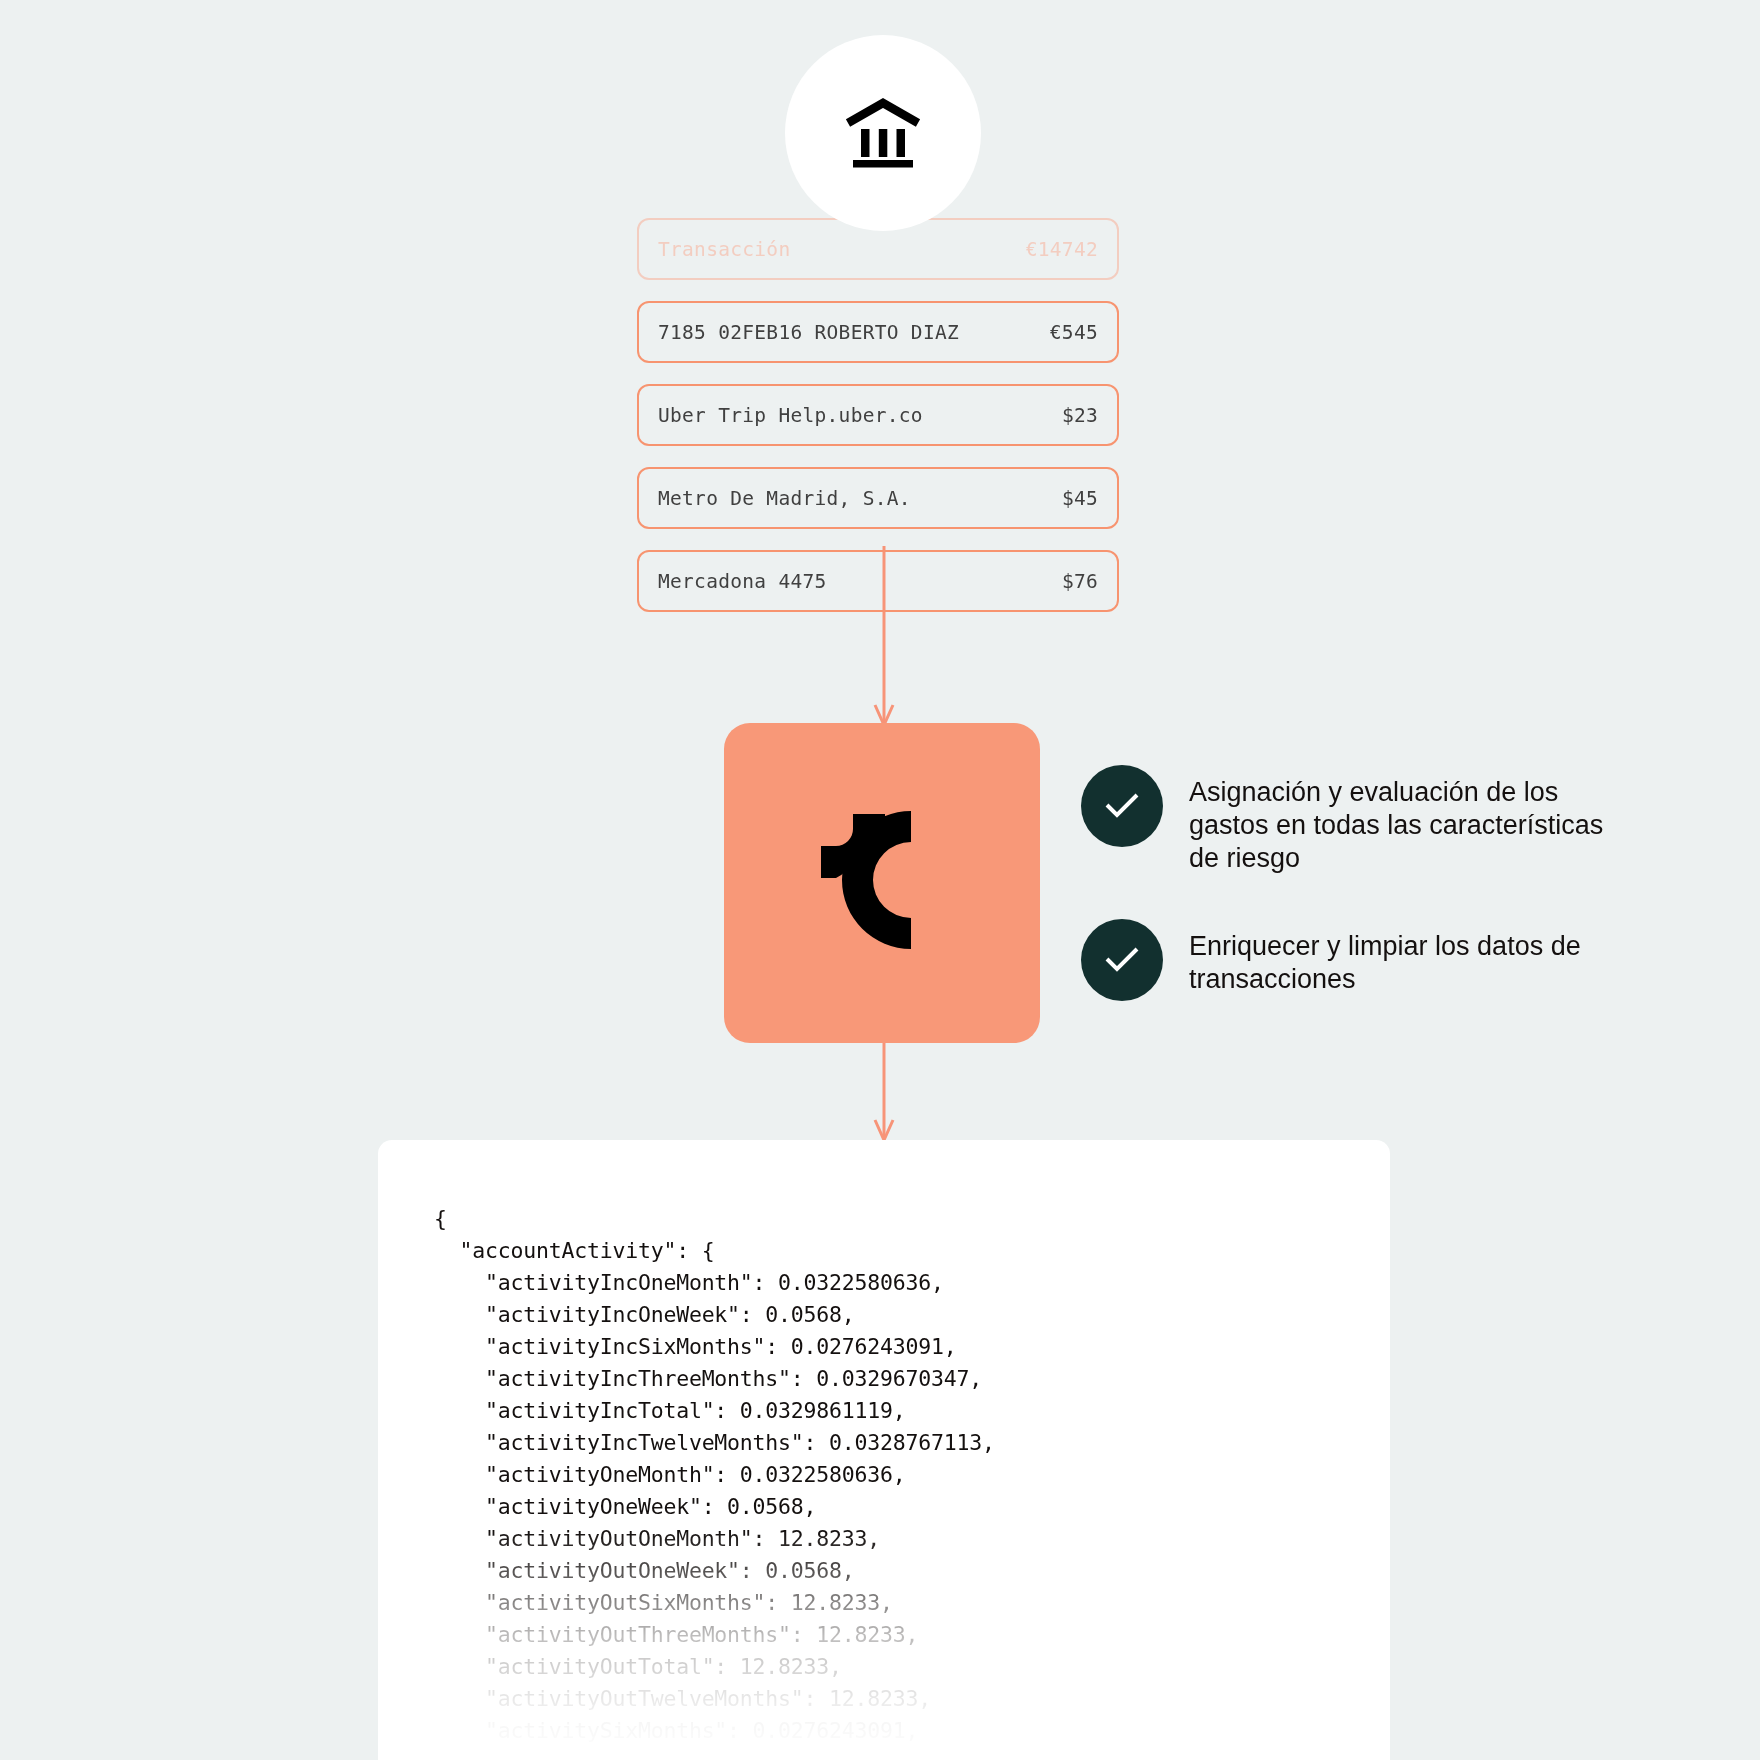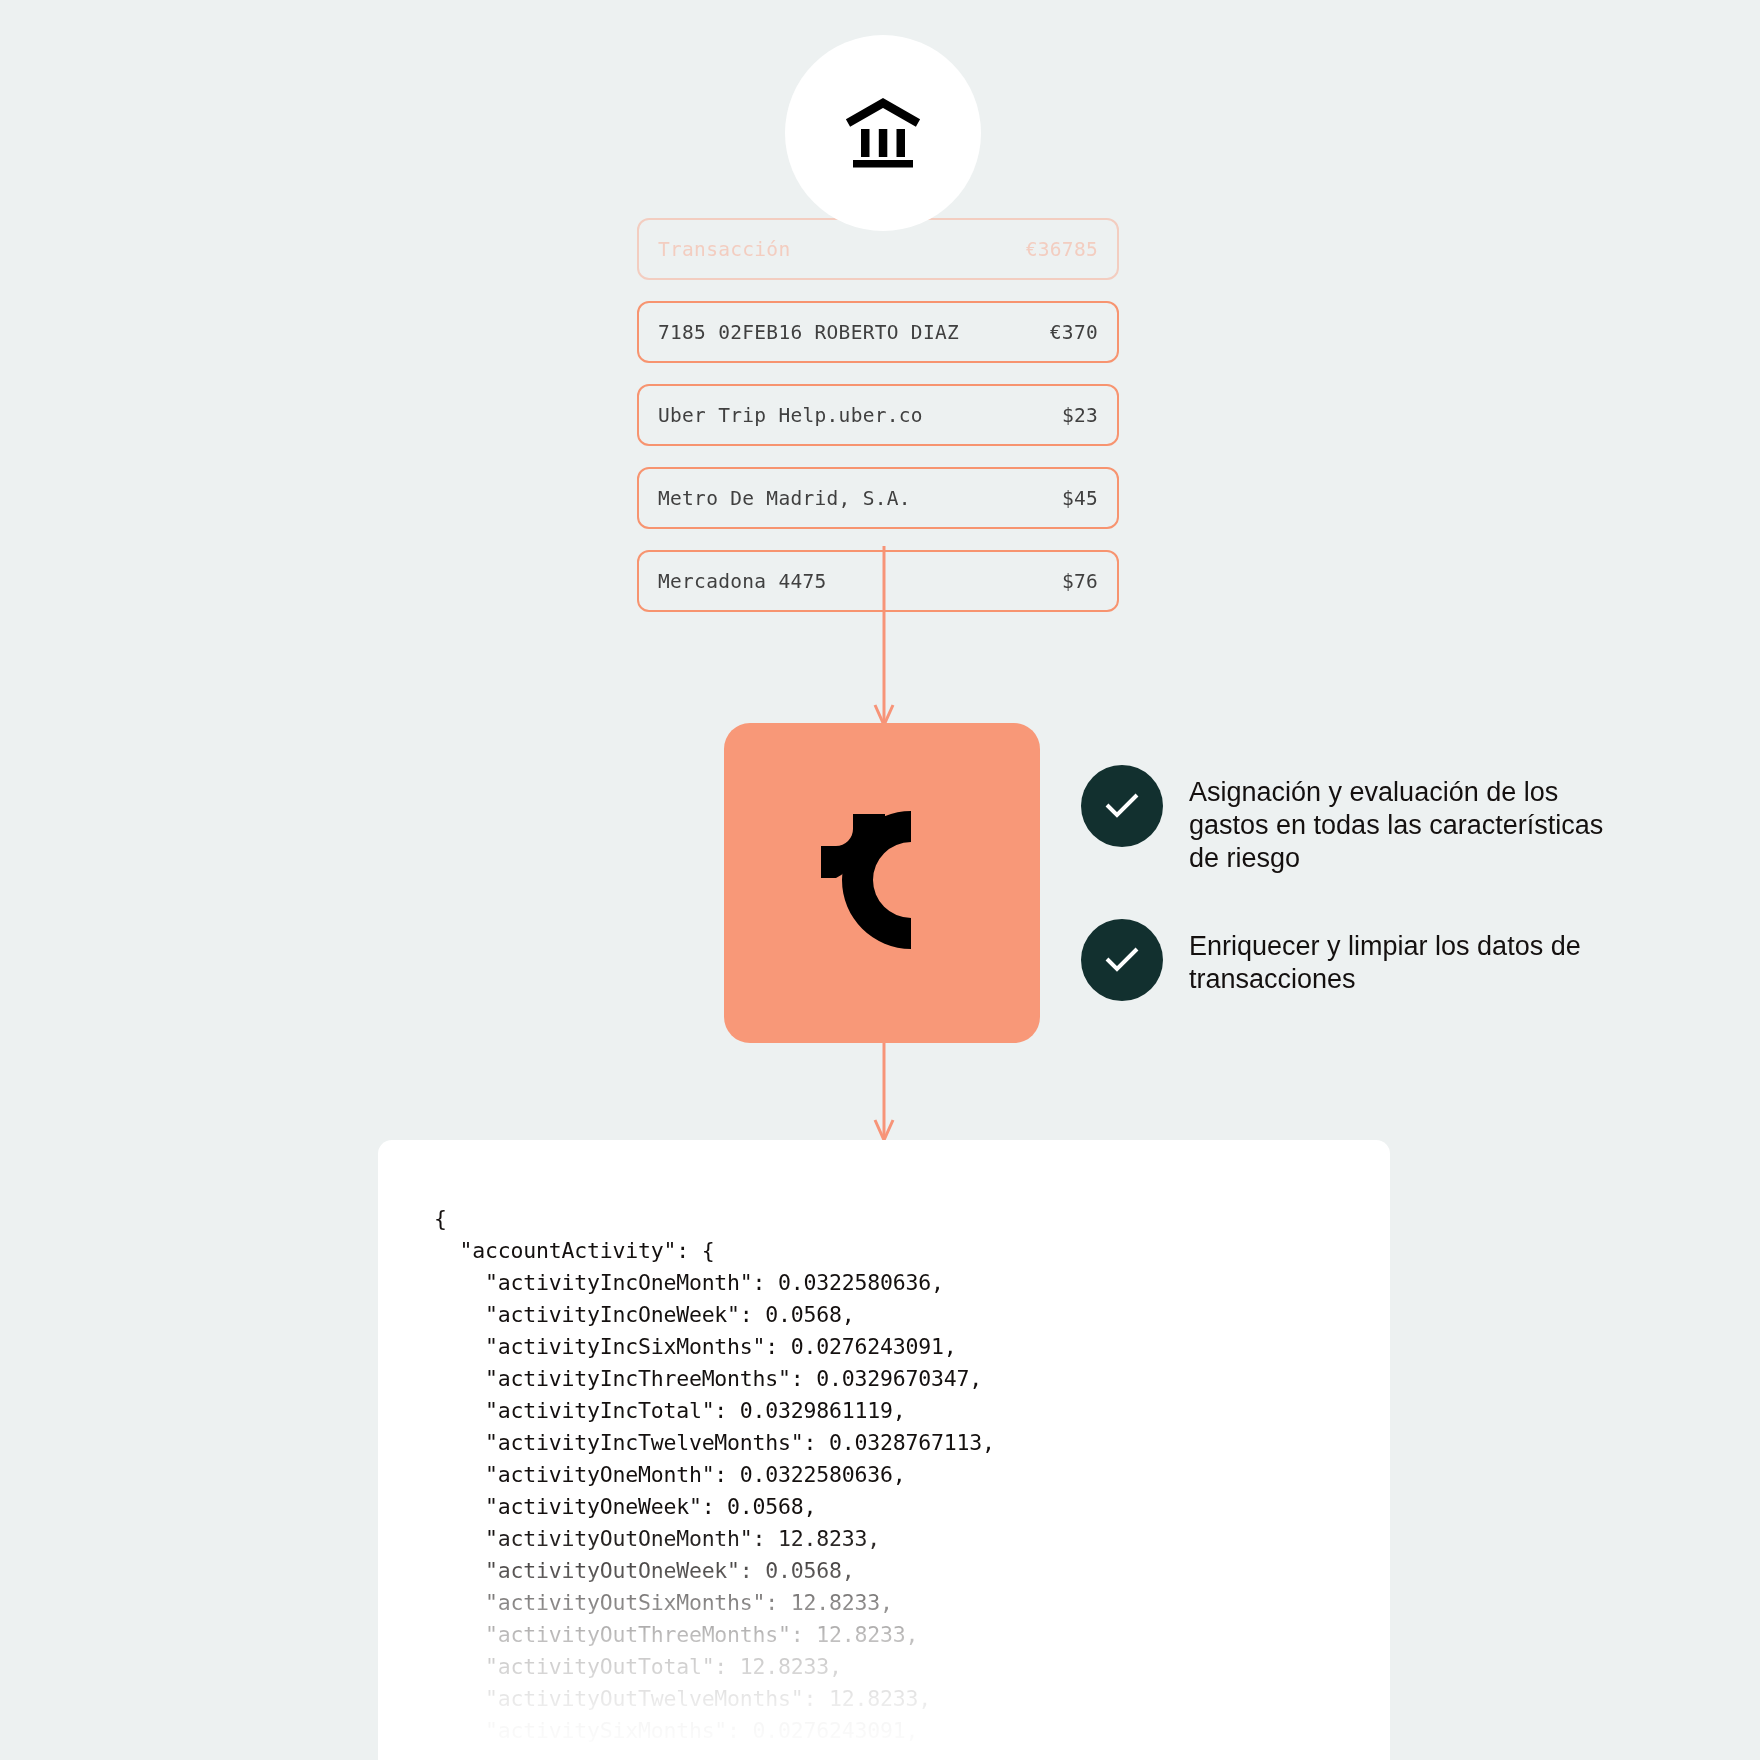--- a/index.html
+++ b/index.html
@@ -170,25 +170,25 @@
         <rect x="34.8" y="32" width="8.5" height="28" fill="#000000"></rect>
         <rect x="52.5" y="32" width="8.5" height="28" fill="#000000"></rect>
         <rect x="9" y="63" width="60" height="7.5" fill="#000000"></rect>
       </svg>
     </span>
   </div>
 
   <div class="tx-list">
     <div class="tx-row faded">
       <span>Transacción</span>
-      <span class="tx-amount">€36785</span>
+      <span class="tx-amount">€14742</span>
     </div>
     <div class="tx-row">
       <span>7185 02FEB16 ROBERTO DIAZ</span>
-      <span class="tx-amount">€370</span>
+      <span class="tx-amount">€545</span>
     </div>
     <div class="tx-row">
       <span>Uber Trip Help.uber.co</span>
       <span class="tx-amount">$23</span>
     </div>
     <div class="tx-row">
       <span>Metro De Madrid, S.A.</span>
       <span class="tx-amount">$45</span>
     </div>
     <div class="tx-row">

